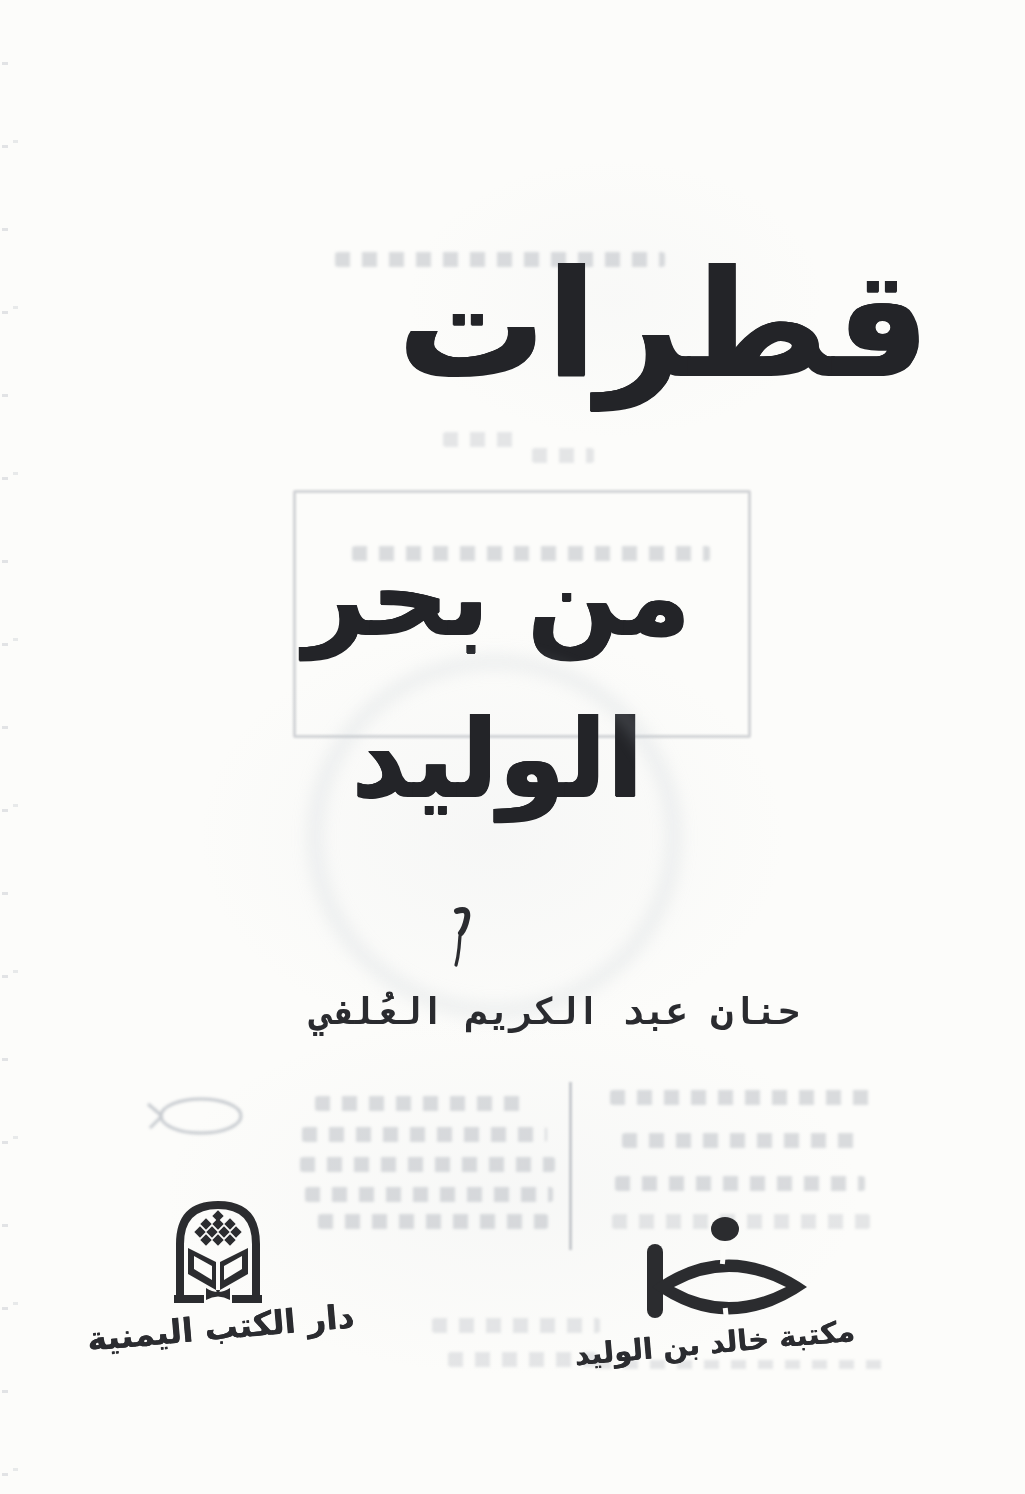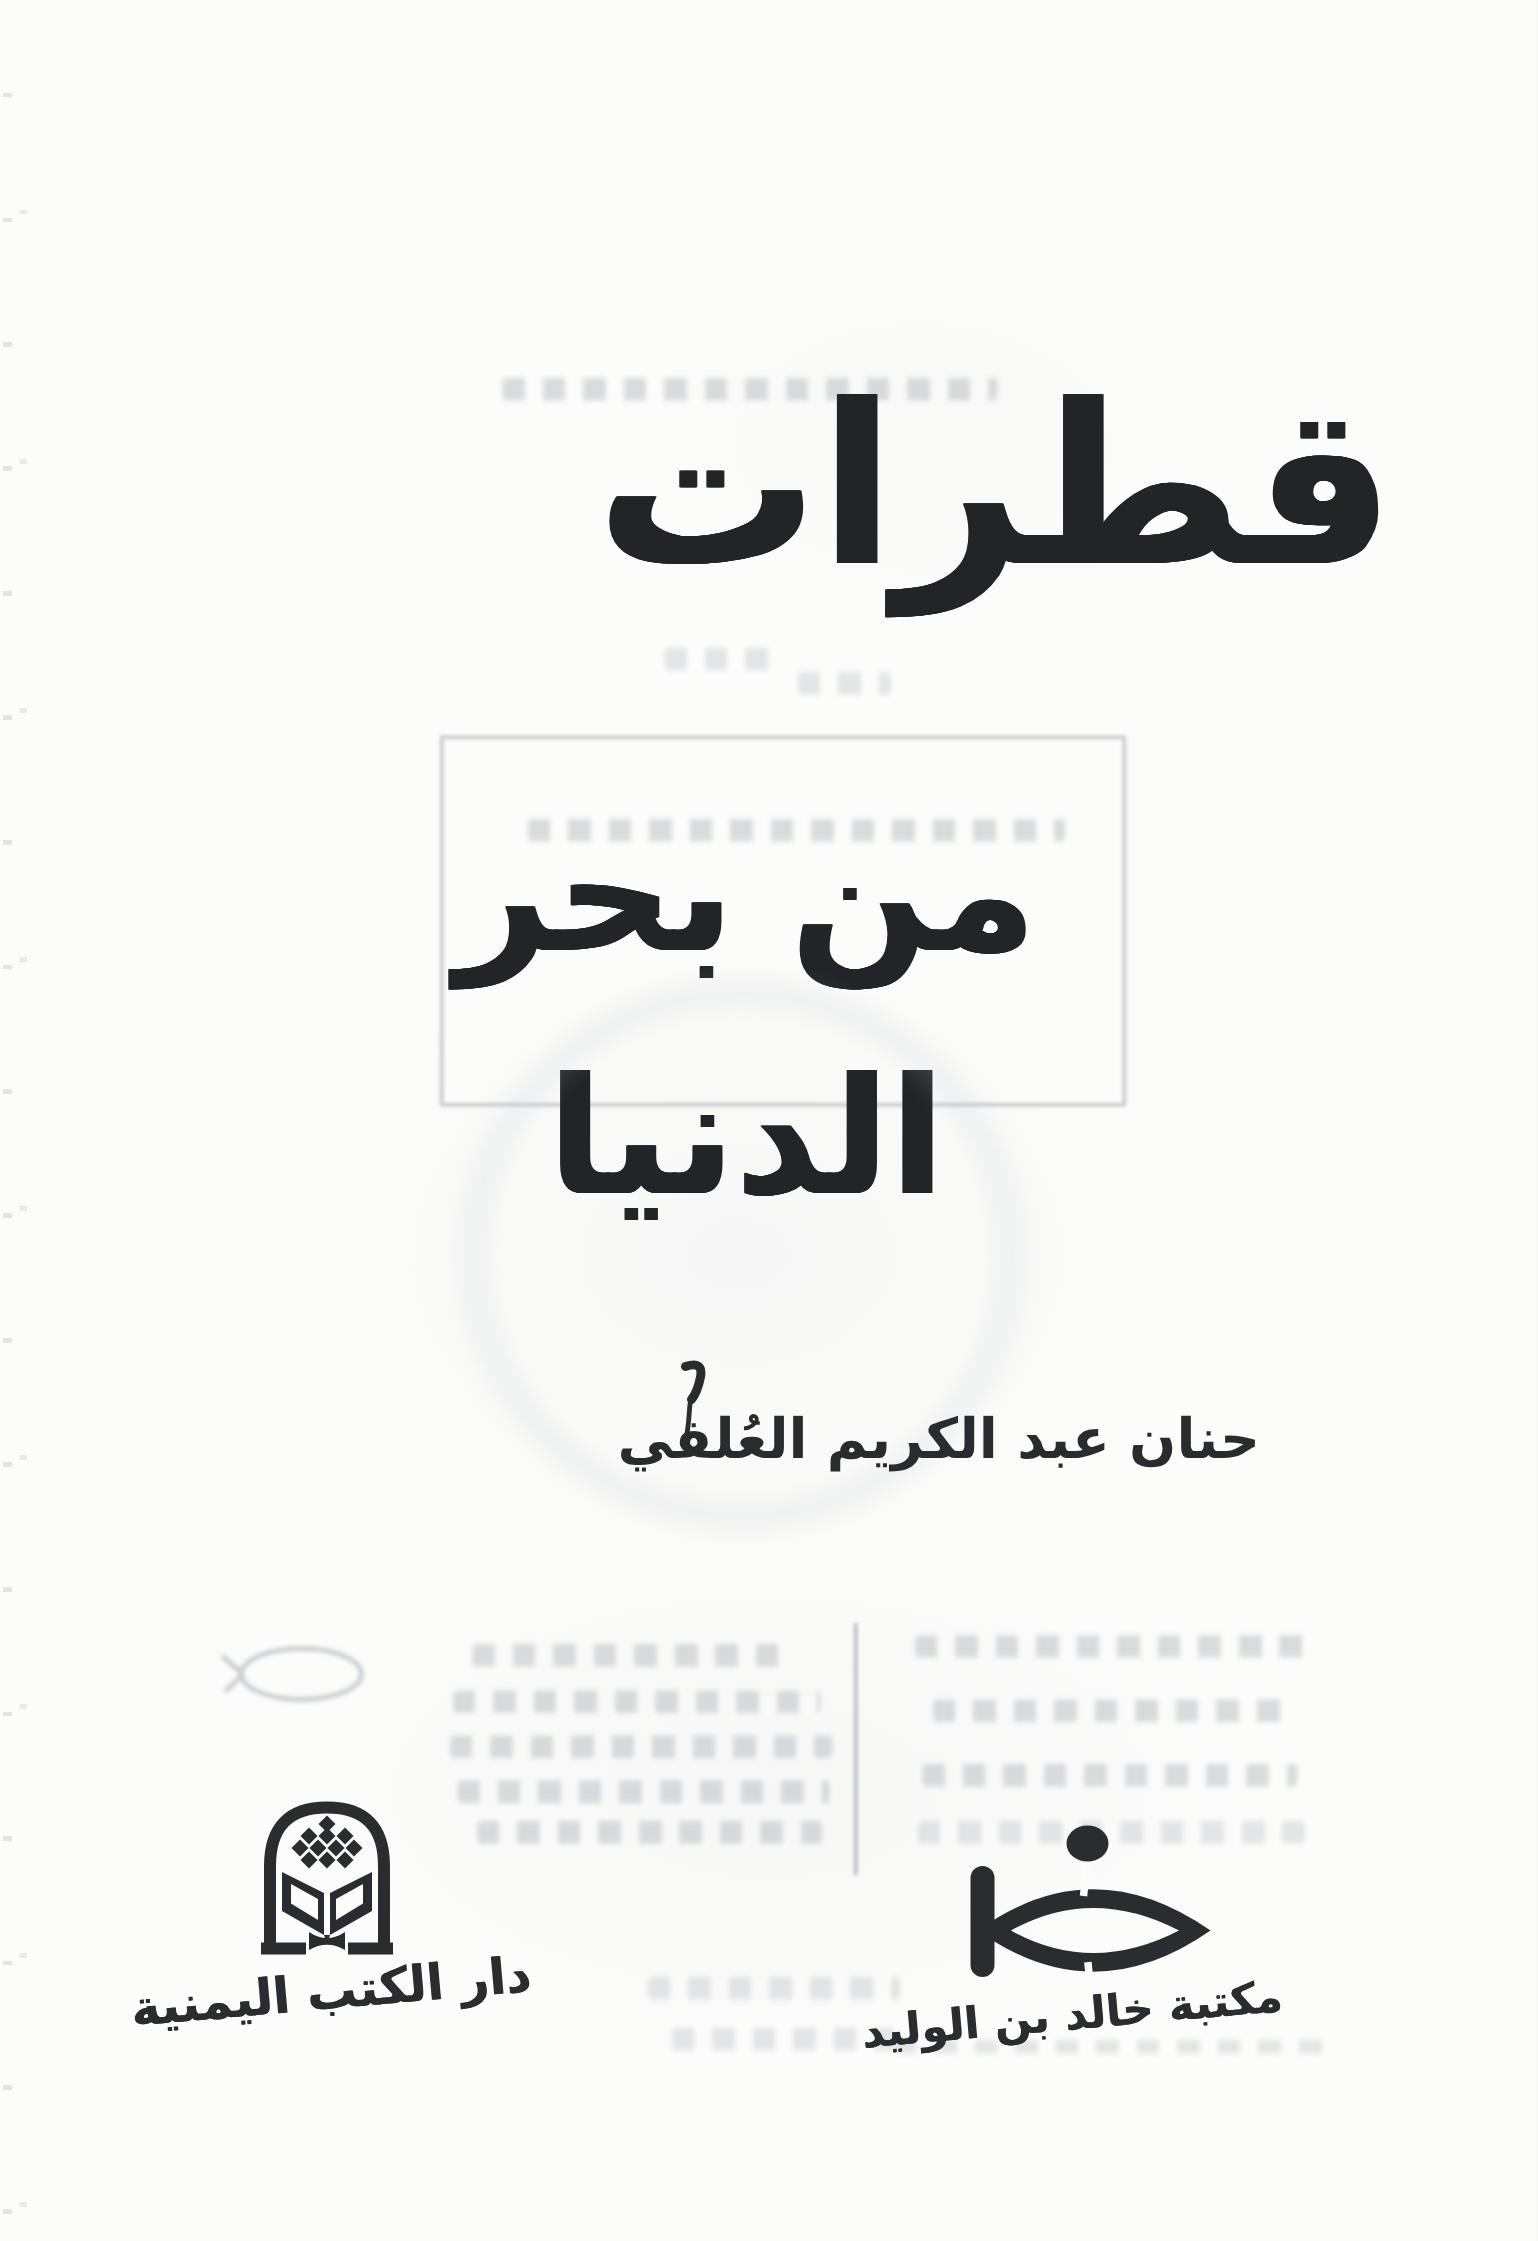--- a/index.html
+++ b/index.html
@@ -55,22 +55,22 @@
     letter-spacing:-2px;
     text-shadow:.6px 0 0 currentColor, -.6px 0 0 currentColor, 0 .6px 0 currentColor;
   }
   .subtitle{
     left:165px;top:516px;width:665px;
     font-size:108px;font-weight:700;line-height:1.5;text-align:center;
     letter-spacing:-1px;
     text-shadow:.6px 0 0 currentColor, -.6px 0 0 currentColor, 0 .6px 0 currentColor;
   }
   .author{
-    left:270px;top:938px;width:570px;
-    font-size:37px;font-weight:700;color:#2a2b2f;
+    left:270px;top:990px;width:570px;
+    font-size:37px;font-weight:700;text-align:center;color:#2a2b2f;font-family:Liberation Mono, monospace;
   }
   .credentials{
     left:170px;top:1032px;width:680px;
     font-size:29px;font-weight:700;text-align:center;color:#2a2b2f;
   }
   .pub-name{
     font-weight:700;text-align:center;color:#2b2c30;
     text-shadow:.4px 0 0 currentColor;
   }
   .pub-name.left{left:78px;top:1308px;width:285px;font-size:33px;transform:rotate(-5deg);}
@@ -88,21 +88,21 @@
   <div class="abs gdash" style="left:335px;top:252px;width:330px;"></div>
 
   <h1 class="abs ar main-title" style="margin:0">قطرات</h1>
 
   <div class="abs gdash light" style="left:443px;top:432px;width:78px;"></div>
   <div class="abs gdash light" style="left:532px;top:448px;width:62px;"></div>
 
   <div class="abs ghost-box"></div>
   <div class="abs gdash" style="left:352px;top:546px;width:358px;"></div>
 
-  <h2 class="abs ar subtitle" style="margin:0">من بحر الدنيا</h2>
+  <h2 class="abs ar subtitle" style="margin:0">من بحر الوليد</h2>
 
   <div class="abs ghost-ring"></div>
 
   <svg class="abs" style="left:446px;top:906px;" width="32" height="64" viewBox="0 0 32 64">
     <path d="M11 5 Q 23 1 21 12 Q 19 22 15 27" fill="none" stroke="#2b2c30" stroke-width="6" stroke-linecap="round"></path>
     <path d="M14 30 L 13 42 Q 12 52 10 59" fill="none" stroke="#2b2c30" stroke-width="3.2" stroke-linecap="round"></path>
   </svg>
 
   <div class="abs ar author">حنان عبد الكريم العُلفي</div>
 

